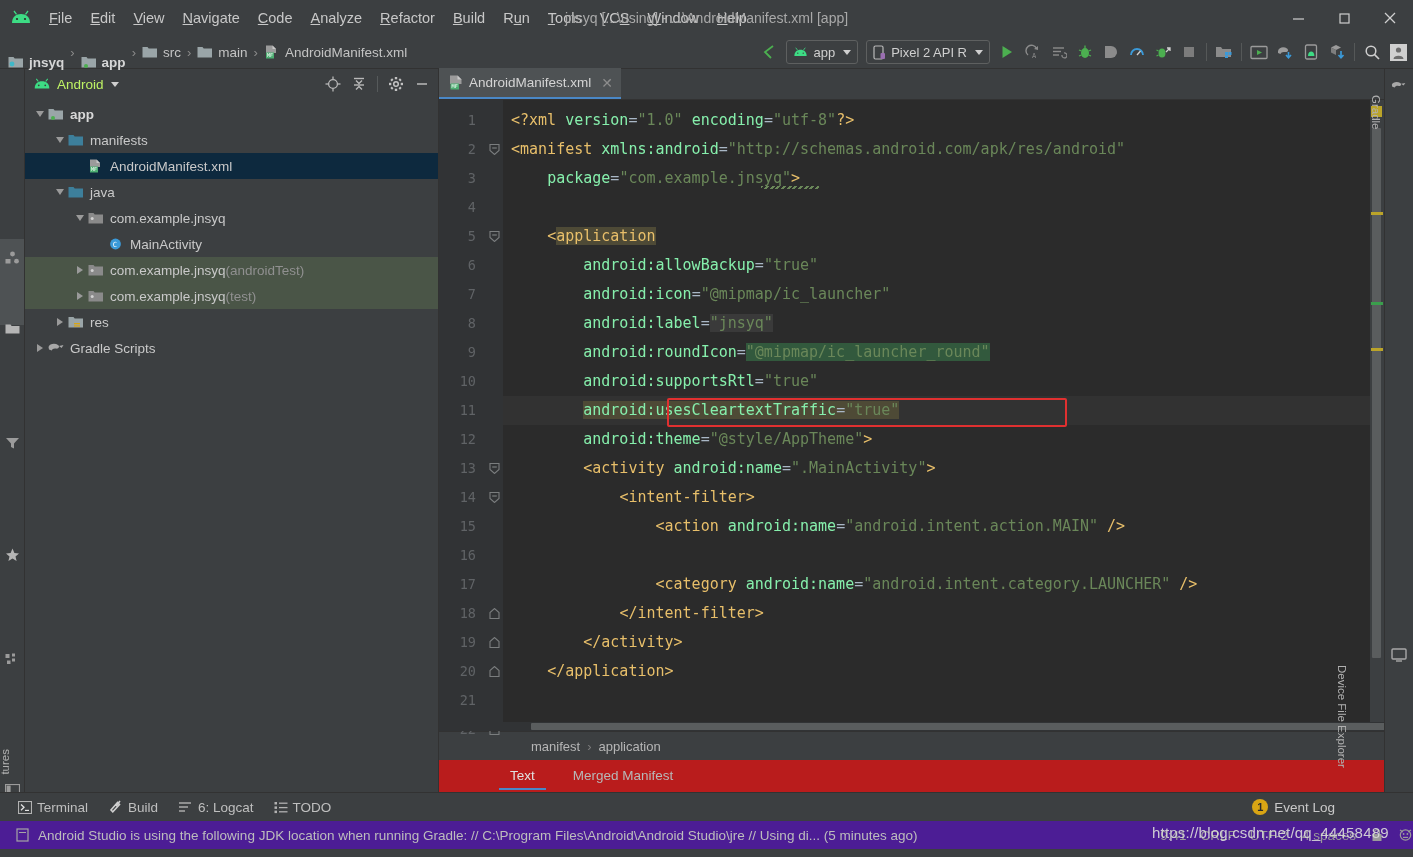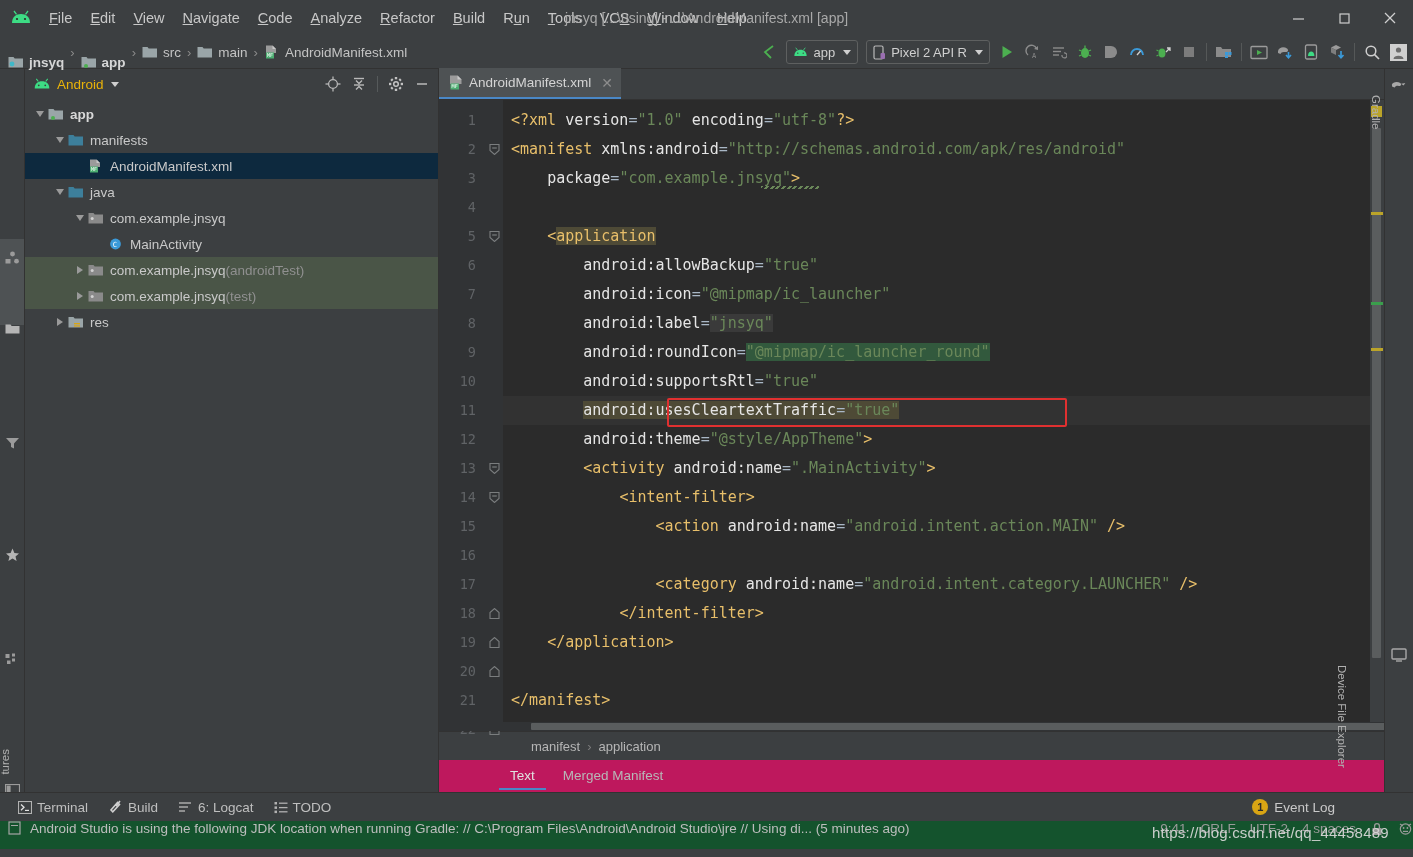--- a/index.html
+++ b/index.html
@@ -47,21 +47,21 @@
              transform-origin:0 0;}
   .vl-up{transform:translateX(-50%) rotate(-90deg) translateX(-100%);}
   .vl-dn{transform:translateX(-50%) rotate(90deg);}
   .strip-ic{position:absolute;left:4px;width:16px;height:16px;display:flex;align-items:center;justify-content:center;}
   .strip-sel{position:absolute;left:0;width:24px;background:#4e5254;}
 
   
   .proj{width:413px;background:#3c3f41;flex:0 0 413px;display:flex;flex-direction:column;
         border-right:1px solid #323232;}
   .proj-head{height:30px;display:flex;align-items:center;padding-left:8px;position:relative;}
-  .proj-title{font-size:13.5px;color:#eab308;margin-left:6px;}
+  .proj-title{font-size:13.5px;color:#bef264;margin-left:6px;}
   .proj-tools{position:absolute;right:4px;display:flex;align-items:center;gap:2px;}
   .ptic{width:24px;height:24px;display:flex;align-items:center;justify-content:center;}
   .tree{flex:1;overflow:hidden;padding-top:2px;}
   .node{height:26px;display:flex;align-items:center;white-space:nowrap;font-size:13.5px;color:#c9c9c9;}
   .node.sel{background:#0d293e;}
   .node.grp{background:#4a5547;}
   .arrow{width:14px;display:flex;align-items:center;justify-content:center;flex:0 0 14px;}
   .arrow i{display:block;width:0;height:0;}
   .arrow .right{border-top:4.5px solid transparent;border-bottom:4.5px solid transparent;border-left:6px solid #9a9a9a;}
   .arrow .down{border-left:4.5px solid transparent;border-right:4.5px solid transparent;border-top:6px solid #9a9a9a;}
@@ -81,21 +81,21 @@
   .gutter{width:46px;flex:0 0 46px;background:#313335;text-align:right;padding-top:6px;
           font-family:"DejaVu Sans Mono", monospace;font-size:13.5px;color:#606366;}
   .gline{height:29px;line-height:29px;padding-right:9px;}
   .foldcol{width:18px;flex:0 0 18px;background:#313335;padding-top:6px;position:relative;}
   .fold{height:29px;display:flex;align-items:center;justify-content:center;}
   .code{flex:1;padding-top:6px;font-family:"DejaVu Sans Mono", monospace;font-size:15px;
         overflow:hidden;position:relative;min-width:0;}
   .cline{height:29px;line-height:29px;white-space:pre;padding-left:8px;position:relative;}
   .cline.hl{background:#323232;}
   .tg{color:#e8bf6a;}
-  .at{color:#e5e5e5;}
+  .at{color:#86efac;}
   .vl{color:#6a8759;}
   .pl{color:#a9b7c6;}
   .eq{color:#a9b7c6;}
   .hlbox{background:#4e4a36;}
   .hlsel{background:#3a3a3a;}
   .hlgreen{background:#32593d;}
   .redbox{position:absolute;border:2px solid #e03030;border-radius:2px;}
 
   
   .markbar{width:14px;flex:0 0 14px;background:#3c3f41;position:relative;}
@@ -104,36 +104,36 @@
   .vthumb{position:absolute;left:2px;width:9px;background:#5a5d5e;border-radius:1px;}
 
   
   .hscroll{height:9px;background:#313335;position:relative;}
   .hthumb{position:absolute;height:7px;top:1px;background:#5a5d5e;border-radius:1px;}
 
   
   .edcrumb{height:28px;background:#3c3f41;display:flex;align-items:center;padding-left:92px;
            font-size:13px;color:#b6b6b6;gap:7px;border-top:1px solid #323232;}
   .edcrumb .sep{color:#7d7d7d;}
-  .edtabs{height:32px;background:#be185d;display:flex;align-items:center;padding-left:60px;gap:6px;}
+  .edtabs{height:32px;background:#b91c1c;display:flex;align-items:center;padding-left:60px;gap:16px;}
   .edtab{padding:5px 11px;font-size:13.5px;color:#b8b8b8;border-bottom:2px solid transparent;}
   .edtab.act{color:#e0e0e0;border-bottom:2px solid #4a88c7;}
 
   
   .rstrip{width:28px;flex:0 0 28px;background:#3c3f41;position:relative;border-left:1px solid #323232;}
 
   
   .toolwin{height:28px;background:#3c3f41;display:flex;align-items:center;padding-left:18px;gap:20px;
            border-top:1px solid #323232;position:relative;}
   .twi{display:flex;align-items:center;gap:5px;font-size:13.5px;color:#bfbfbf;}
   .evlog{position:absolute;right:78px;display:flex;align-items:center;gap:6px;font-size:13.5px;color:#c9c9c9;}
   .badge{width:16px;height:16px;border-radius:50%;background:#d9a514;color:#2b2b2b;font-size:11px;
          font-weight:bold;display:flex;align-items:center;justify-content:center;}
 
-  .statusbar{height:28px;background:#14532d;display:flex;padding-left:8px;
+  .statusbar{height:28px;background:#4c1d95;display:flex;align-items:center;padding-left:16px;
              position:relative;font-size:13.5px;color:#bdbdbd;}
   .st-right{position:absolute;right:0;display:flex;align-items:center;gap:14px;color:#9a9a9a;}
   .watermark{position:absolute;left:1152px;top:824px;font-size:15px;color:#d8d8d8;opacity:.93;
              white-space:nowrap;pointer-events:none;letter-spacing:.2px;}
   svg{display:block;}
 </style>
 </head>
 <body>
 
 <div class="app">
@@ -557,20 +557,32 @@
               <i class="right"></i>
             </span>
             <span class="nic">
               <svg width="16" height="14" viewBox="0 0 16 14">
                 <path d="M0.5 2 h5 l1.2 1.6 H15 v9 H0.5 Z" fill="#9aa5a8"></path>
                 <rect x="6" y="8" width="6" height="1.3" fill="#d9a514"></rect>
                 <rect x="6" y="10.3" width="6" height="1.3" fill="#d9a514"></rect>
               </svg>
             </span>
             <span class="nlabel">res</span>
+          </div>
+          <div class="node" style="padding-left: 8px;">
+            <span class="arrow">
+              <i class="right"></i>
+            </span>
+            <span class="nic">
+              <svg width="16" height="14" viewBox="0 0 16 14">
+                <path d="M0.5 6 C1.6 2.6 7 2 10 4 C12 5.4 11 8 8 7.6 C5.6 7.3 4.2 8 3.8 9.6 L1 8.6 Z" fill="#a8a8a8"></path>
+                <path d="M11 5 L15.5 4 L13.6 7 Z" fill="#a8a8a8"></path>
+              </svg>
+            </span>
+            <span class="nlabel">Gradle Scripts</span>
           </div>
         </div>
     </div>
 
     <div class="edcol">
       <div class="tabrow">
         <div class="tab">
           <svg width="14" height="15" viewBox="0 0 14 15">
               <path d="M1 0.5 h7.5 L12.5 4.5 V9 H1 Z" fill="#9b9b9b"></path>
               <path d="M8.5 0.5 V4.5 H12.5 Z" fill="#c8c8c8"></path>
@@ -679,20 +691,21 @@
             <div class="cline"><span class="pl">        </span><span class="at">android:roundIcon</span><span class="eq">=</span><span class="vl hlgreen">"@mipmap/ic_launcher_round"</span></div>
             <div class="cline"><span class="pl">        </span><span class="at">android:supportsRtl</span><span class="eq">=</span><span class="vl">"true"</span></div>
             <div class="cline hl"><span class="pl">        </span><span class="at hlbox">android:usesCleartextTraffic</span><span class="eq hlbox">=</span><span class="vl hlbox">"true"</span></div>
             <div class="cline"><span class="pl">        </span><span class="at">android:theme</span><span class="eq">=</span><span class="vl">"@style/AppTheme"</span><span class="tg">&gt;</span></div>
             <div class="cline"><span class="pl">        </span><span class="tg">&lt;activity </span><span class="at">android:name</span><span class="eq">=</span><span class="vl">".MainActivity"</span><span class="tg">&gt;</span></div>
             <div class="cline"><span class="pl">            </span><span class="tg">&lt;intent-filter&gt;</span></div>
             <div class="cline"><span class="pl">                </span><span class="tg">&lt;action </span><span class="at">android:name</span><span class="eq">=</span><span class="vl">"android.intent.action.MAIN"</span><span class="pl"> </span><span class="tg">/&gt;</span></div>
             <div class="cline"></div>
             <div class="cline"><span class="pl">                </span><span class="tg">&lt;category </span><span class="at">android:name</span><span class="eq">=</span><span class="vl">"android.intent.category.LAUNCHER"</span><span class="pl"> </span><span class="tg">/&gt;</span></div>
             <div class="cline"><span class="pl">            </span><span class="tg">&lt;/intent-filter&gt;</span></div>
+            <div class="cline"><span class="pl">        </span><span class="tg">&lt;/activity&gt;</span></div>
             <div class="cline"><span class="pl">    </span><span class="tg">&lt;/application&gt;</span></div>
             <div class="cline"></div>
             <div class="cline"><span class="tg">&lt;/manifest&gt;</span></div>
             <div class="redbox" style="left: 164px; top: 298px; width: 396px; height: 25px;"></div>
           </div>
         <div class="markbar">
           <div class="warnsq"></div>
           <div class="vthumb" style="top:28px;height:530px;"></div>
           <div class="mk" style="top:112px;background:#bba429;"></div>
           <div class="mk" style="top:202px;background:#3a9e4c;"></div>

